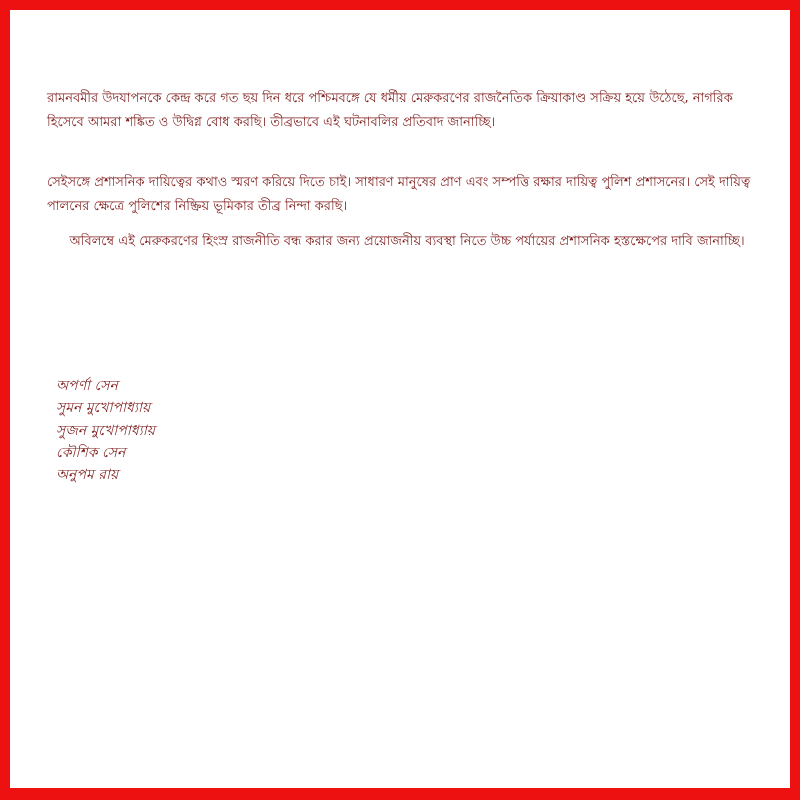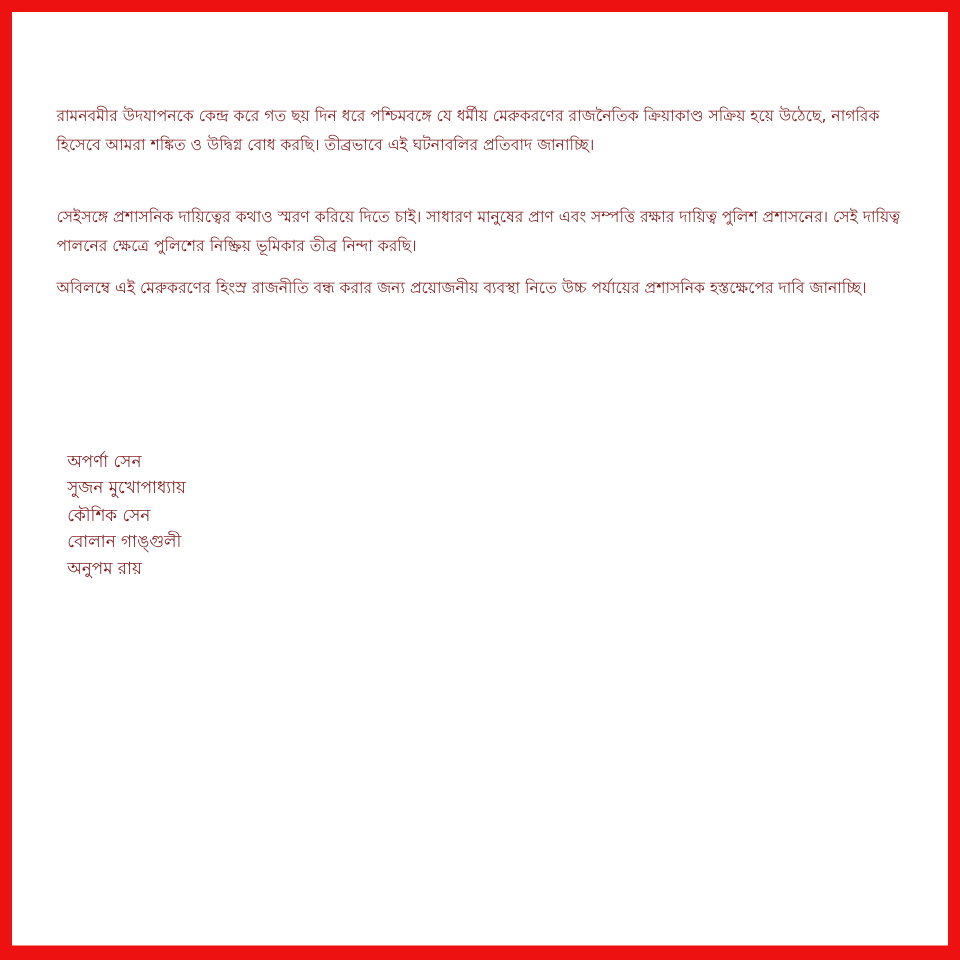--- a/index.html
+++ b/index.html
@@ -30,43 +30,44 @@
     .para {
       position: absolute;
       left: 47px;
       width: 720px;
       font-size: 13px;
       line-height: 24px;
       margin: 0;
     }
     .p1 { top: 86px; }
     .p2 { top: 170px; }
-    .p3 { top: 229px; }
+    .p3 { top: 229px; text-align: center; }
     .names {
       position: absolute;
       left: 56px;
       top: 374px;
       margin: 0;
       padding: 0;
       list-style: none;
       font-size: 14px;
       line-height: 22.3px;
+      font-style: italic;
     }
     .names li { margin: 0; padding: 0; white-space: nowrap; }
   </style>
 </head>
 <body>
 
 <div class="frame" style="border-color: rgb(238, 17, 17);"></div>
 
 <div class="doc">
   <p class="para p1">রামনবমীর উদযাপনকে কেন্দ্র করে গত ছয় দিন ধরে পশ্চিমবঙ্গে যে ধর্মীয় মেরুকরণের রাজনৈতিক ক্রিয়াকাণ্ড সক্রিয় হয়ে উঠেছে,  নাগরিক হিসেবে আমরা শঙ্কিত ও উদ্বিগ্ন বোধ করছি। তীব্রভাবে এই ঘটনাবলির প্রতিবাদ জানাচ্ছি।</p>
   <p class="para p2">সেইসঙ্গে প্রশাসনিক দায়িত্বের কথাও স্মরণ করিয়ে দিতে চাই। সাধারণ মানুষের প্রাণ এবং সম্পত্তি রক্ষার দায়িত্ব পুলিশ প্রশাসনের। সেই দায়িত্ব পালনের ক্ষেত্রে পুলিশের নিষ্ক্রিয় ভূমিকার তীব্র নিন্দা করছি।</p>
   <p class="para p3">অবিলম্বে  এই মেরুকরণের হিংস্র রাজনীতি বন্ধ করার জন্য প্রয়োজনীয় ব্যবস্থা নিতে উচ্চ পর্যায়ের প্রশাসনিক হস্তক্ষেপের দাবি জানাচ্ছি।</p>
 
   <ul class="names">
     <li>অপর্ণা সেন</li>
+    <li>সুমন মুখোপাধ্যায়</li>
     <li>সুজন মুখোপাধ্যায়</li>
     <li>কৌশিক সেন</li>
-    <li>বোলান গাঙ্গুলী</li>
     <li>অনুপম রায়</li>
   </ul>
 </div>
 
 </body></html>

